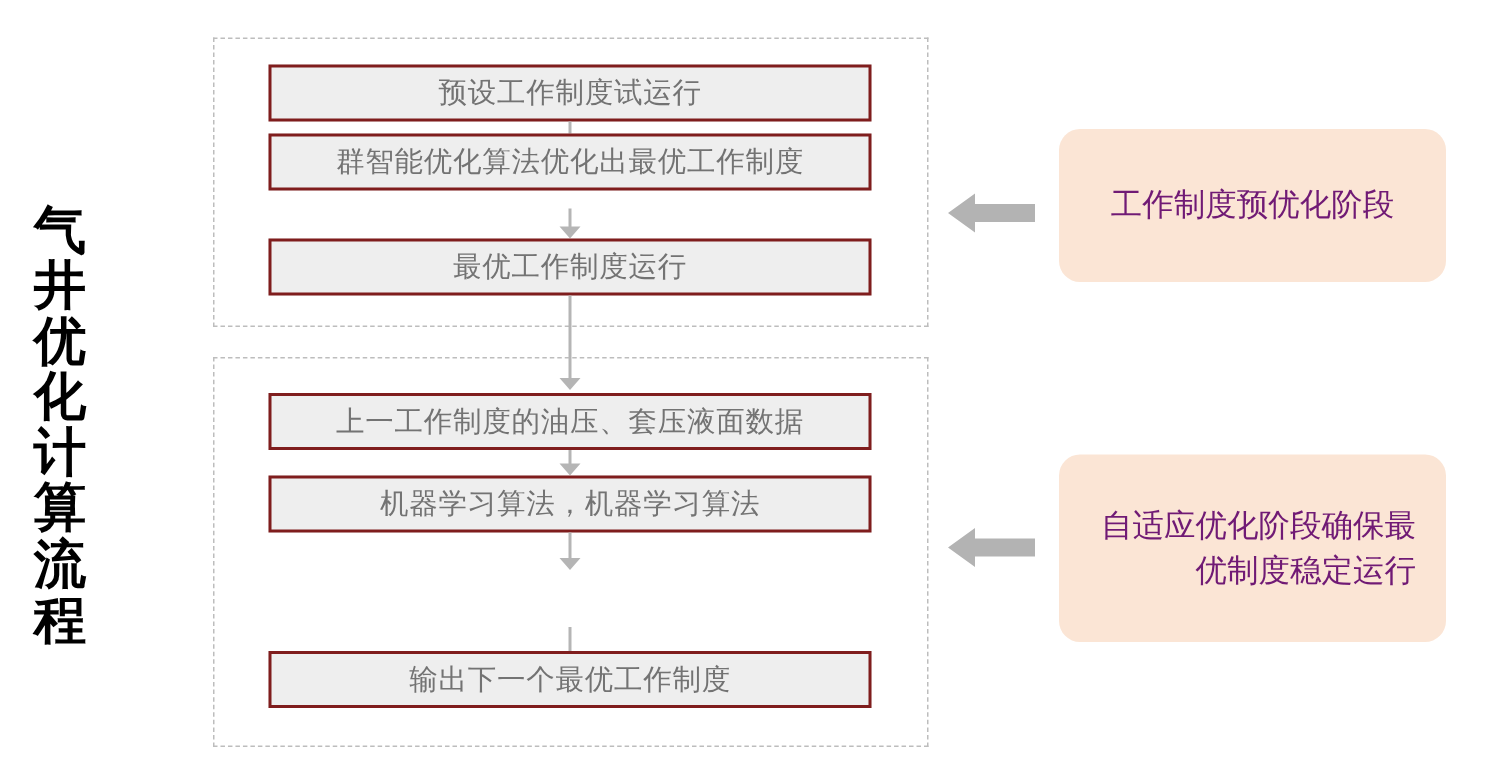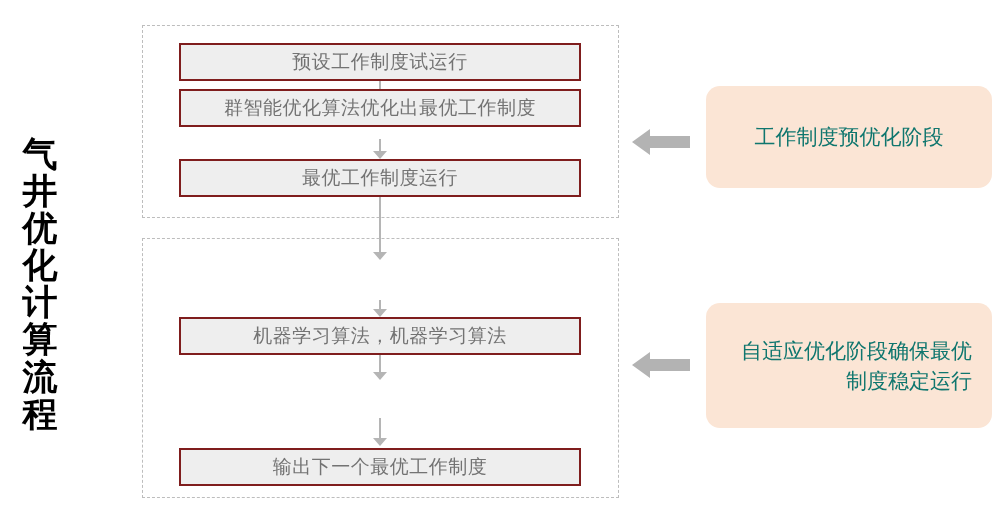--- a/index.html
+++ b/index.html
@@ -79,31 +79,31 @@
     height: 0;
     border-left: 7px solid transparent;
     border-right: 7px solid transparent;
     border-top: 8px solid #b5b5b5;
   }
 
   
   .callout {
     position: absolute;
     left: 706px;
-    width: 286px;
+    width: 258px;
     box-sizing: border-box;
     background: #fbe5d5;
     border-radius: 14px;
     display: flex;
     align-items: center;
     justify-content: center;
     text-align: center;
     font-size: 21px;
     line-height: 1.42;
-    color: #0f766e;
+    color: #701a75;
     padding: 6px 20px;
   }
   #callout-1 { top: 86px;  height: 102px; }
   #callout-2 { top: 303px; height: 125px; text-align: right; }
 
   
   .block-arrow {
     position: absolute;
     width: 58px;
     height: 30px;
@@ -129,31 +129,32 @@
   <div class="conn" style="top:139px; height:14px;"></div>
   <div class="arrowhead" style="top:151px;"></div>
 
   <div class="step" style="top:159px;">最优工作制度运行</div>
 
   <div class="conn" style="top:197px; height:58px;"></div>
   <div class="arrowhead" style="top:252px;"></div>
 
   <div class="group-box" id="group-2"></div>
 
+  <div class="step" style="top:262px;">上一工作制度的油压、套压液面数据</div>
   <div class="conn" style="top:300px; height:12px;"></div>
   <div class="arrowhead" style="top:309px;"></div>
 
   <div class="step" style="top:317px;">机器学习算法，机器学习算法</div>
   <div class="conn" style="top:355px; height:20px;"></div>
   <div class="arrowhead" style="top:372px;"></div>
 
   <div class="conn" style="top:418px; height:22px;"></div>
   <div class="arrowhead" style="top:438px;"></div>
 
-  <div class="step" style="top:448px;">输出下一个最优工作制度</div>
+  <div class="step" style="top:434px;">输出下一个最优工作制度</div>
 
   <div class="block-arrow" id="block-arrow-1">
     <svg width="58" height="30" viewBox="0 0 58 30">
       <polygon points="0,15 18,2 18,9 58,9 58,21 18,21 18,28" fill="#b3b3b3"></polygon>
     </svg>
   </div>
   <div class="callout" id="callout-1">工作制度预优化阶段</div>
 
   <div class="block-arrow" id="block-arrow-2">
     <svg width="58" height="30" viewBox="0 0 58 30">

